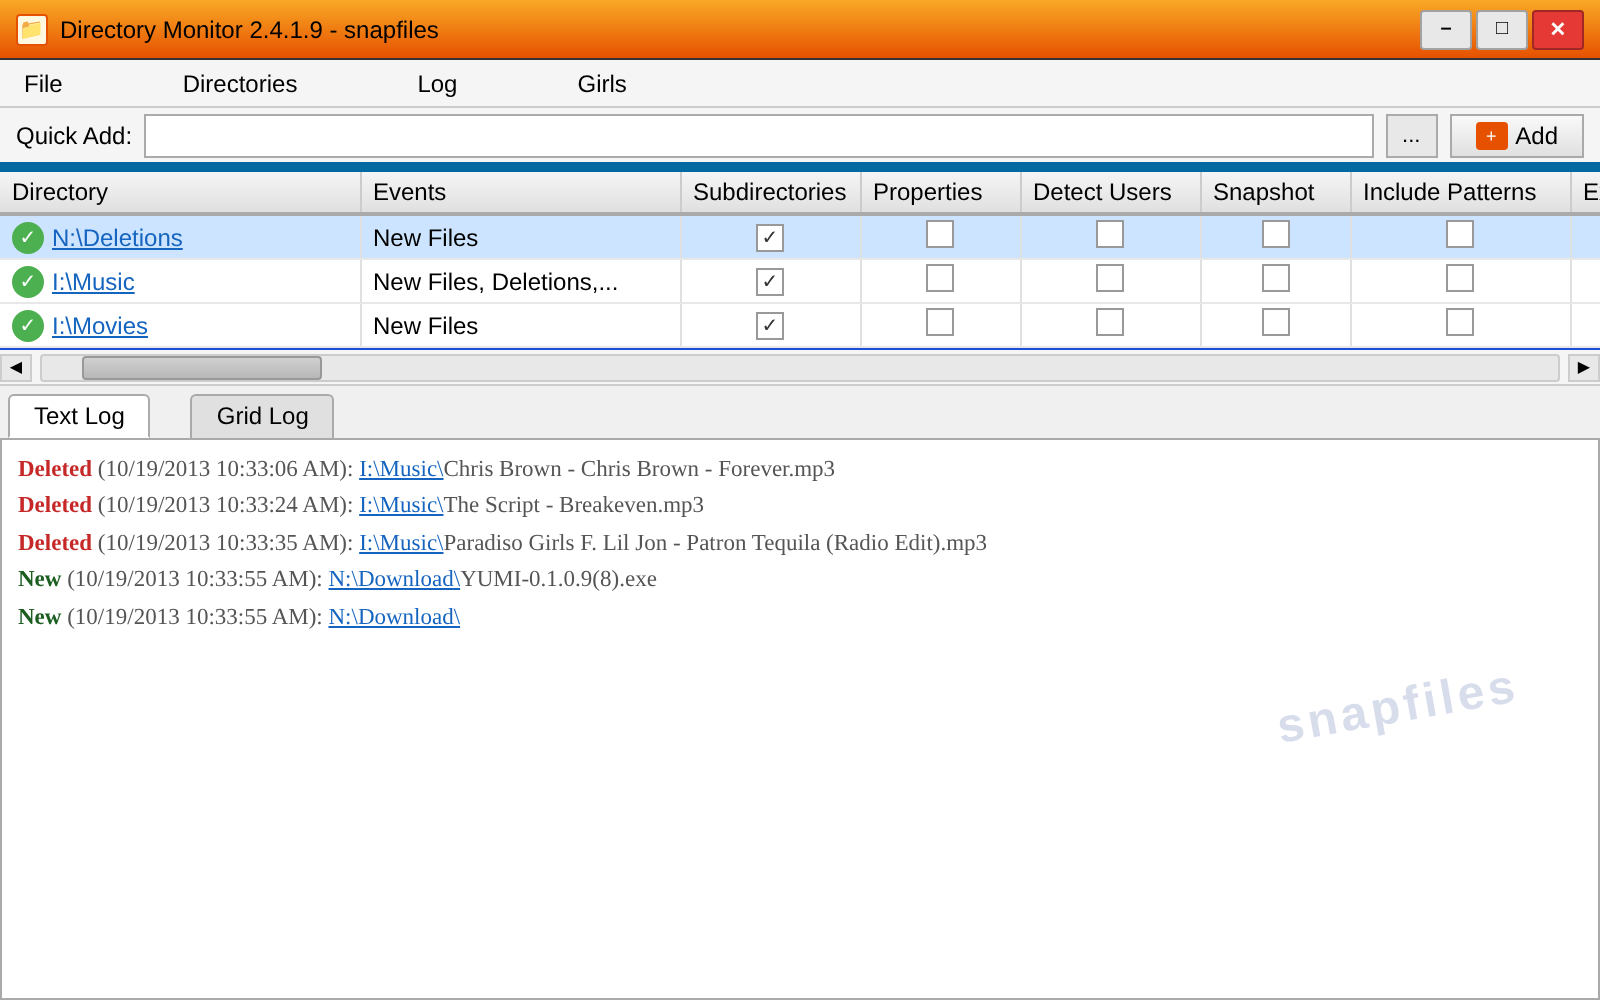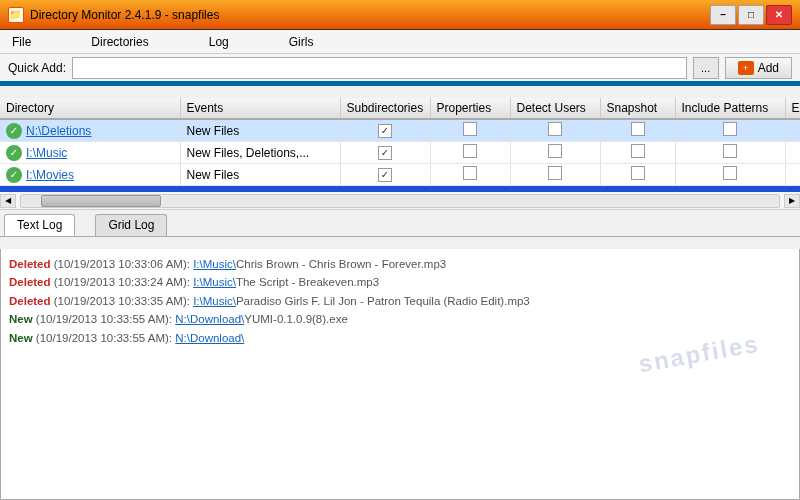--- a/index.html
+++ b/index.html
@@ -134,22 +134,21 @@
       display: flex;
       align-items: center;
       justify-content: center;
       color: white;
       font-size: 9px;
     }
 
     
     #table-area {
       background: white;
-      border-bottom: 6px solid #1d4ed8;
-      margin-top: 12px;
+      border-bottom: 1px solid #1d4ed8;
     }
     #directory-table {
       width: 100%;
       border-collapse: collapse;
       table-layout: fixed;
     }
     #directory-table th {
       background: linear-gradient(to bottom, #f5f5f5, #e0e0e0);
       border-right: 1px solid #ccc;
       border-bottom: 2px solid #aaa;
@@ -287,25 +286,24 @@
     }
 
     
     #log-area {
       background: white;
       border: 1px solid #aaa;
       border-top: none;
       flex: 1;
       padding: 6px 8px;
       overflow-y: auto;
-      font-family: Liberation Sans, sans-serif;
+      font-family: Liberation Serif, serif;
       font-size: 11.5px;
       line-height: 1.6;
       min-height: 120px;
-      margin-top: 12px;
     }
     .log-entry { display: flex; flex-wrap: wrap; }
     .log-deleted { font-weight: bold; color: #c62828; }
     .log-new { font-weight: bold; color: #1b5e20; }
     .log-timestamp { color: #555; }
     .log-path-base { color: #555; }
     .log-path-link { color: #1565c0; text-decoration: underline; cursor: pointer; }
 
     #main-content {
       display: flex;

